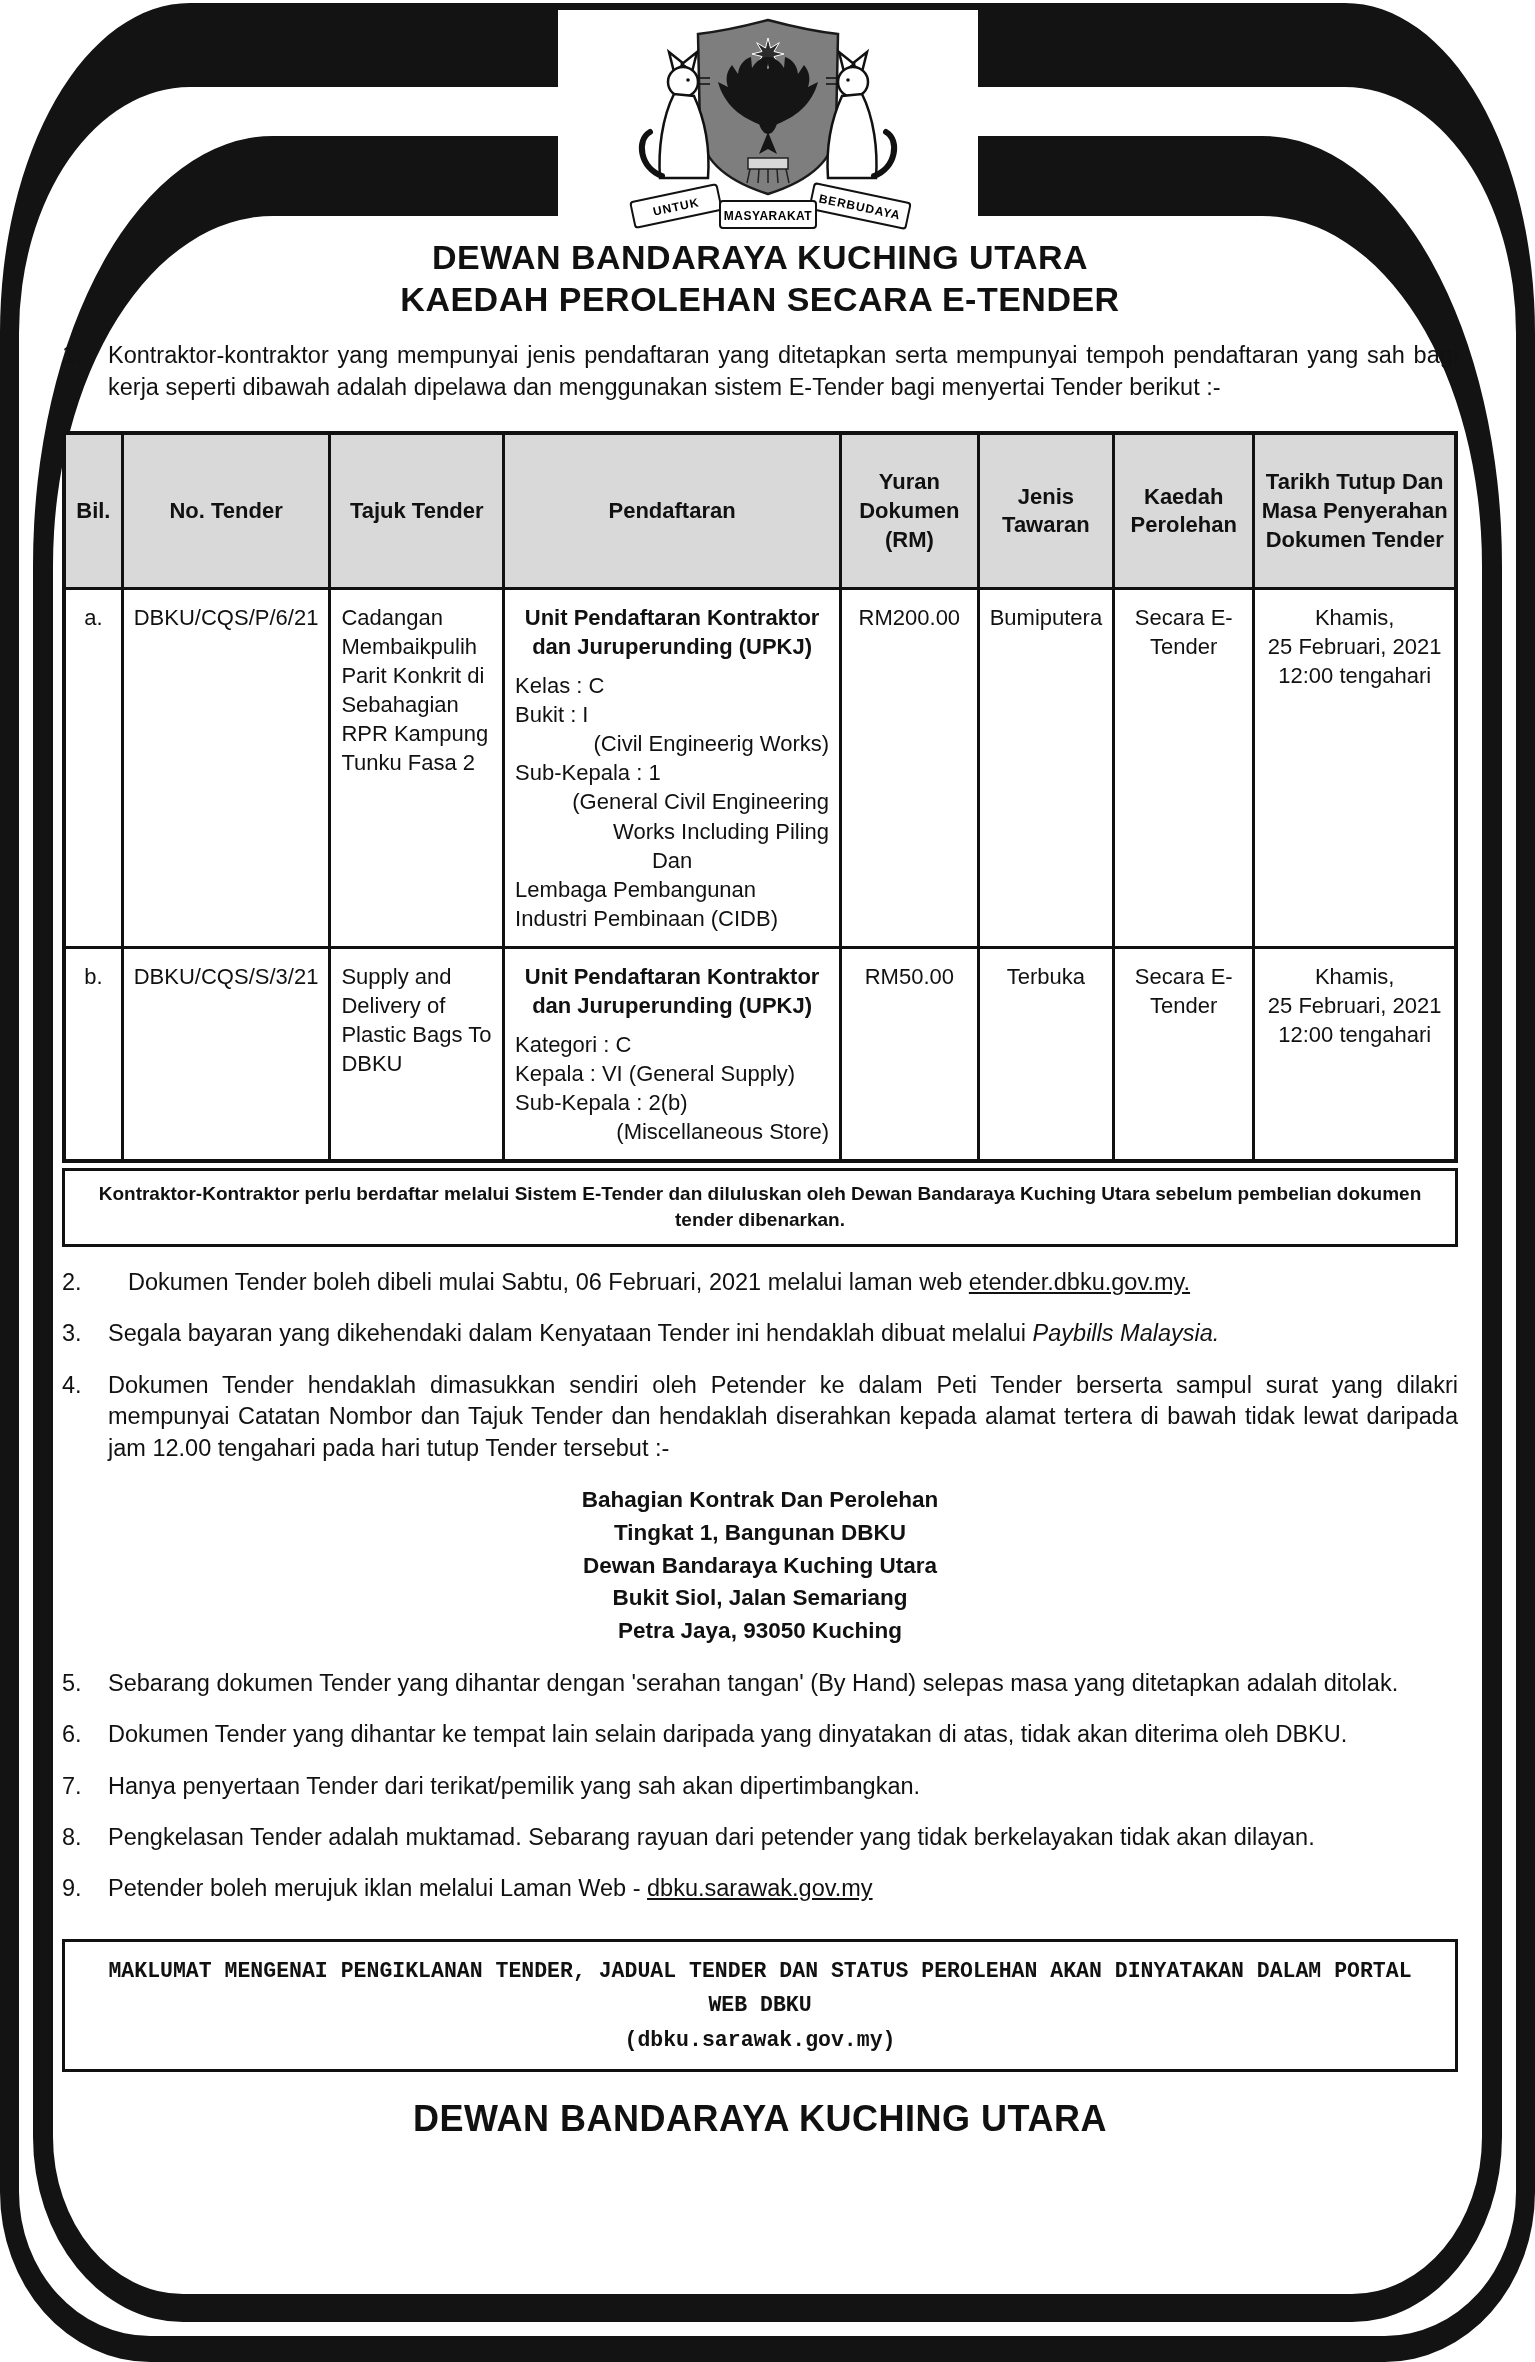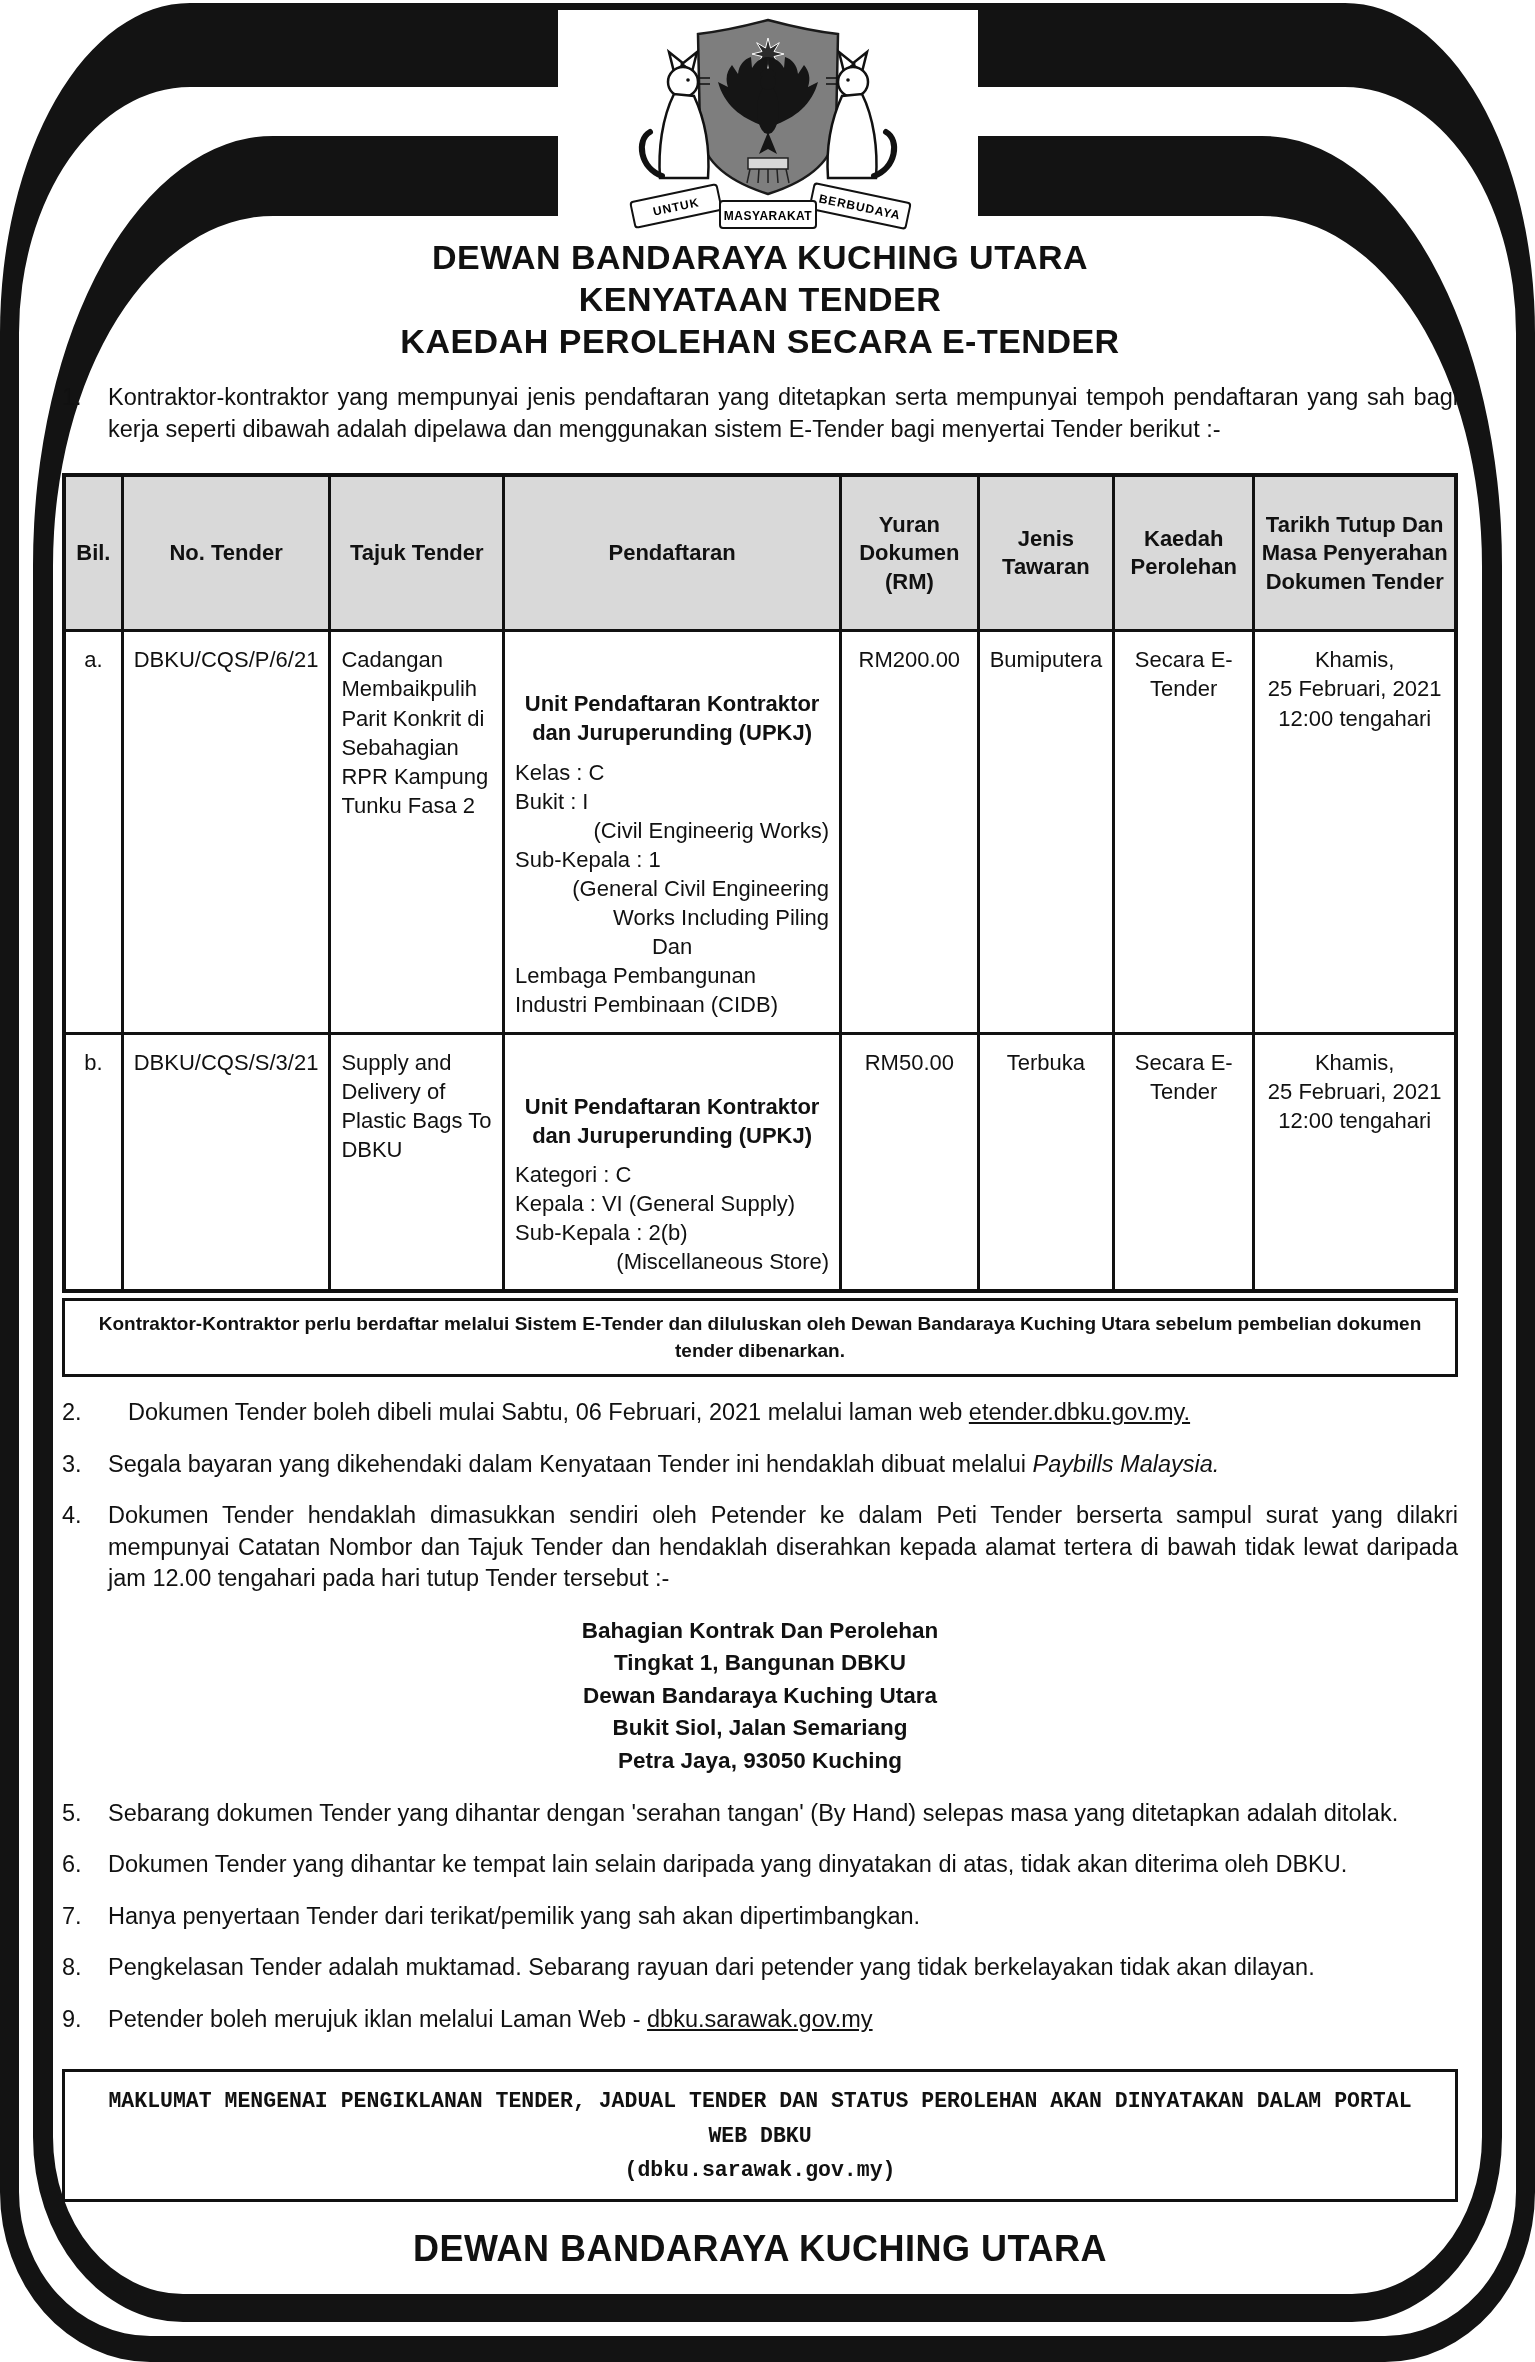--- a/index.html
+++ b/index.html
@@ -26,21 +26,21 @@
   
   table.tender{width:100%;border-collapse:collapse;border:4px solid #111;margin-top:28px;}
   table.tender th,table.tender td{border:3px solid #111;font-size:22px;}
   table.tender th{background:#d9d9d9;font-weight:bold;text-align:center;vertical-align:middle;
        padding:10px 4px;height:132px;line-height:1.3;}
   table.tender td{vertical-align:top;padding:13px 10px;line-height:1.32;}
   td.bil{text-align:center;}
   td.no{text-align:left;}
   td.tajuk{padding:13px 14px;}
   td.pend{padding:13px 16px;}
-  .pend-head{font-weight:bold;text-align:center;margin-bottom:10px;margin-top:44px;}
+  .pend-head{font-weight:bold;text-align:center;margin-bottom:10px;}
   .pl{display:block;}
   .pl.right{text-align:right;}
   .pl.center{text-align:center;}
   td.mid{vertical-align:middle;text-align:center;}
   .note-box{border:3px solid #111;margin-top:5px;padding:10px 24px;text-align:center;
        font-weight:bold;font-size:19px;line-height:1.4;}
   
   .address{text-align:center;font-weight:bold;font-size:22.5px;line-height:1.45;margin:20px 0;}
   .info-box{border:3px solid #111;margin-top:34px;padding:12px 20px;text-align:center;
        font-weight:bold;font-size:21.5px;line-height:1.6;font-family:Liberation Mono, monospace;}
@@ -107,21 +107,20 @@
         <rect x="162" y="191" width="96" height="27" rx="3" fill="#fff" stroke="#111" stroke-width="2"></rect>
         <text x="210" y="210" text-anchor="middle" font-size="12" font-weight="bold" letter-spacing="0.5">MASYARAKAT</text>
       </g>
     </svg>
   </div>
 
   <div class="content">
 
     <div class="titles">
       <div>DEWAN BANDARAYA KUCHING UTARA</div>
-      <div>KENYATAAN TENDER</div>
       <div>KAEDAH PEROLEHAN SECARA E-TENDER</div>
     </div>
 
     <div>
         <div class="item">
           <div class="num">1.</div>
           <div class="body"><span>Kontraktor-kontraktor yang mempunyai jenis pendaftaran yang ditetapkan serta mempunyai tempoh pendaftaran yang sah bagi kerja seperti dibawah adalah dipelawa dan menggunakan </span><span class="b ">sistem E-Tender</span><span> bagi menyertai Tender berikut :-</span></div>
         </div>
       </div>
 

